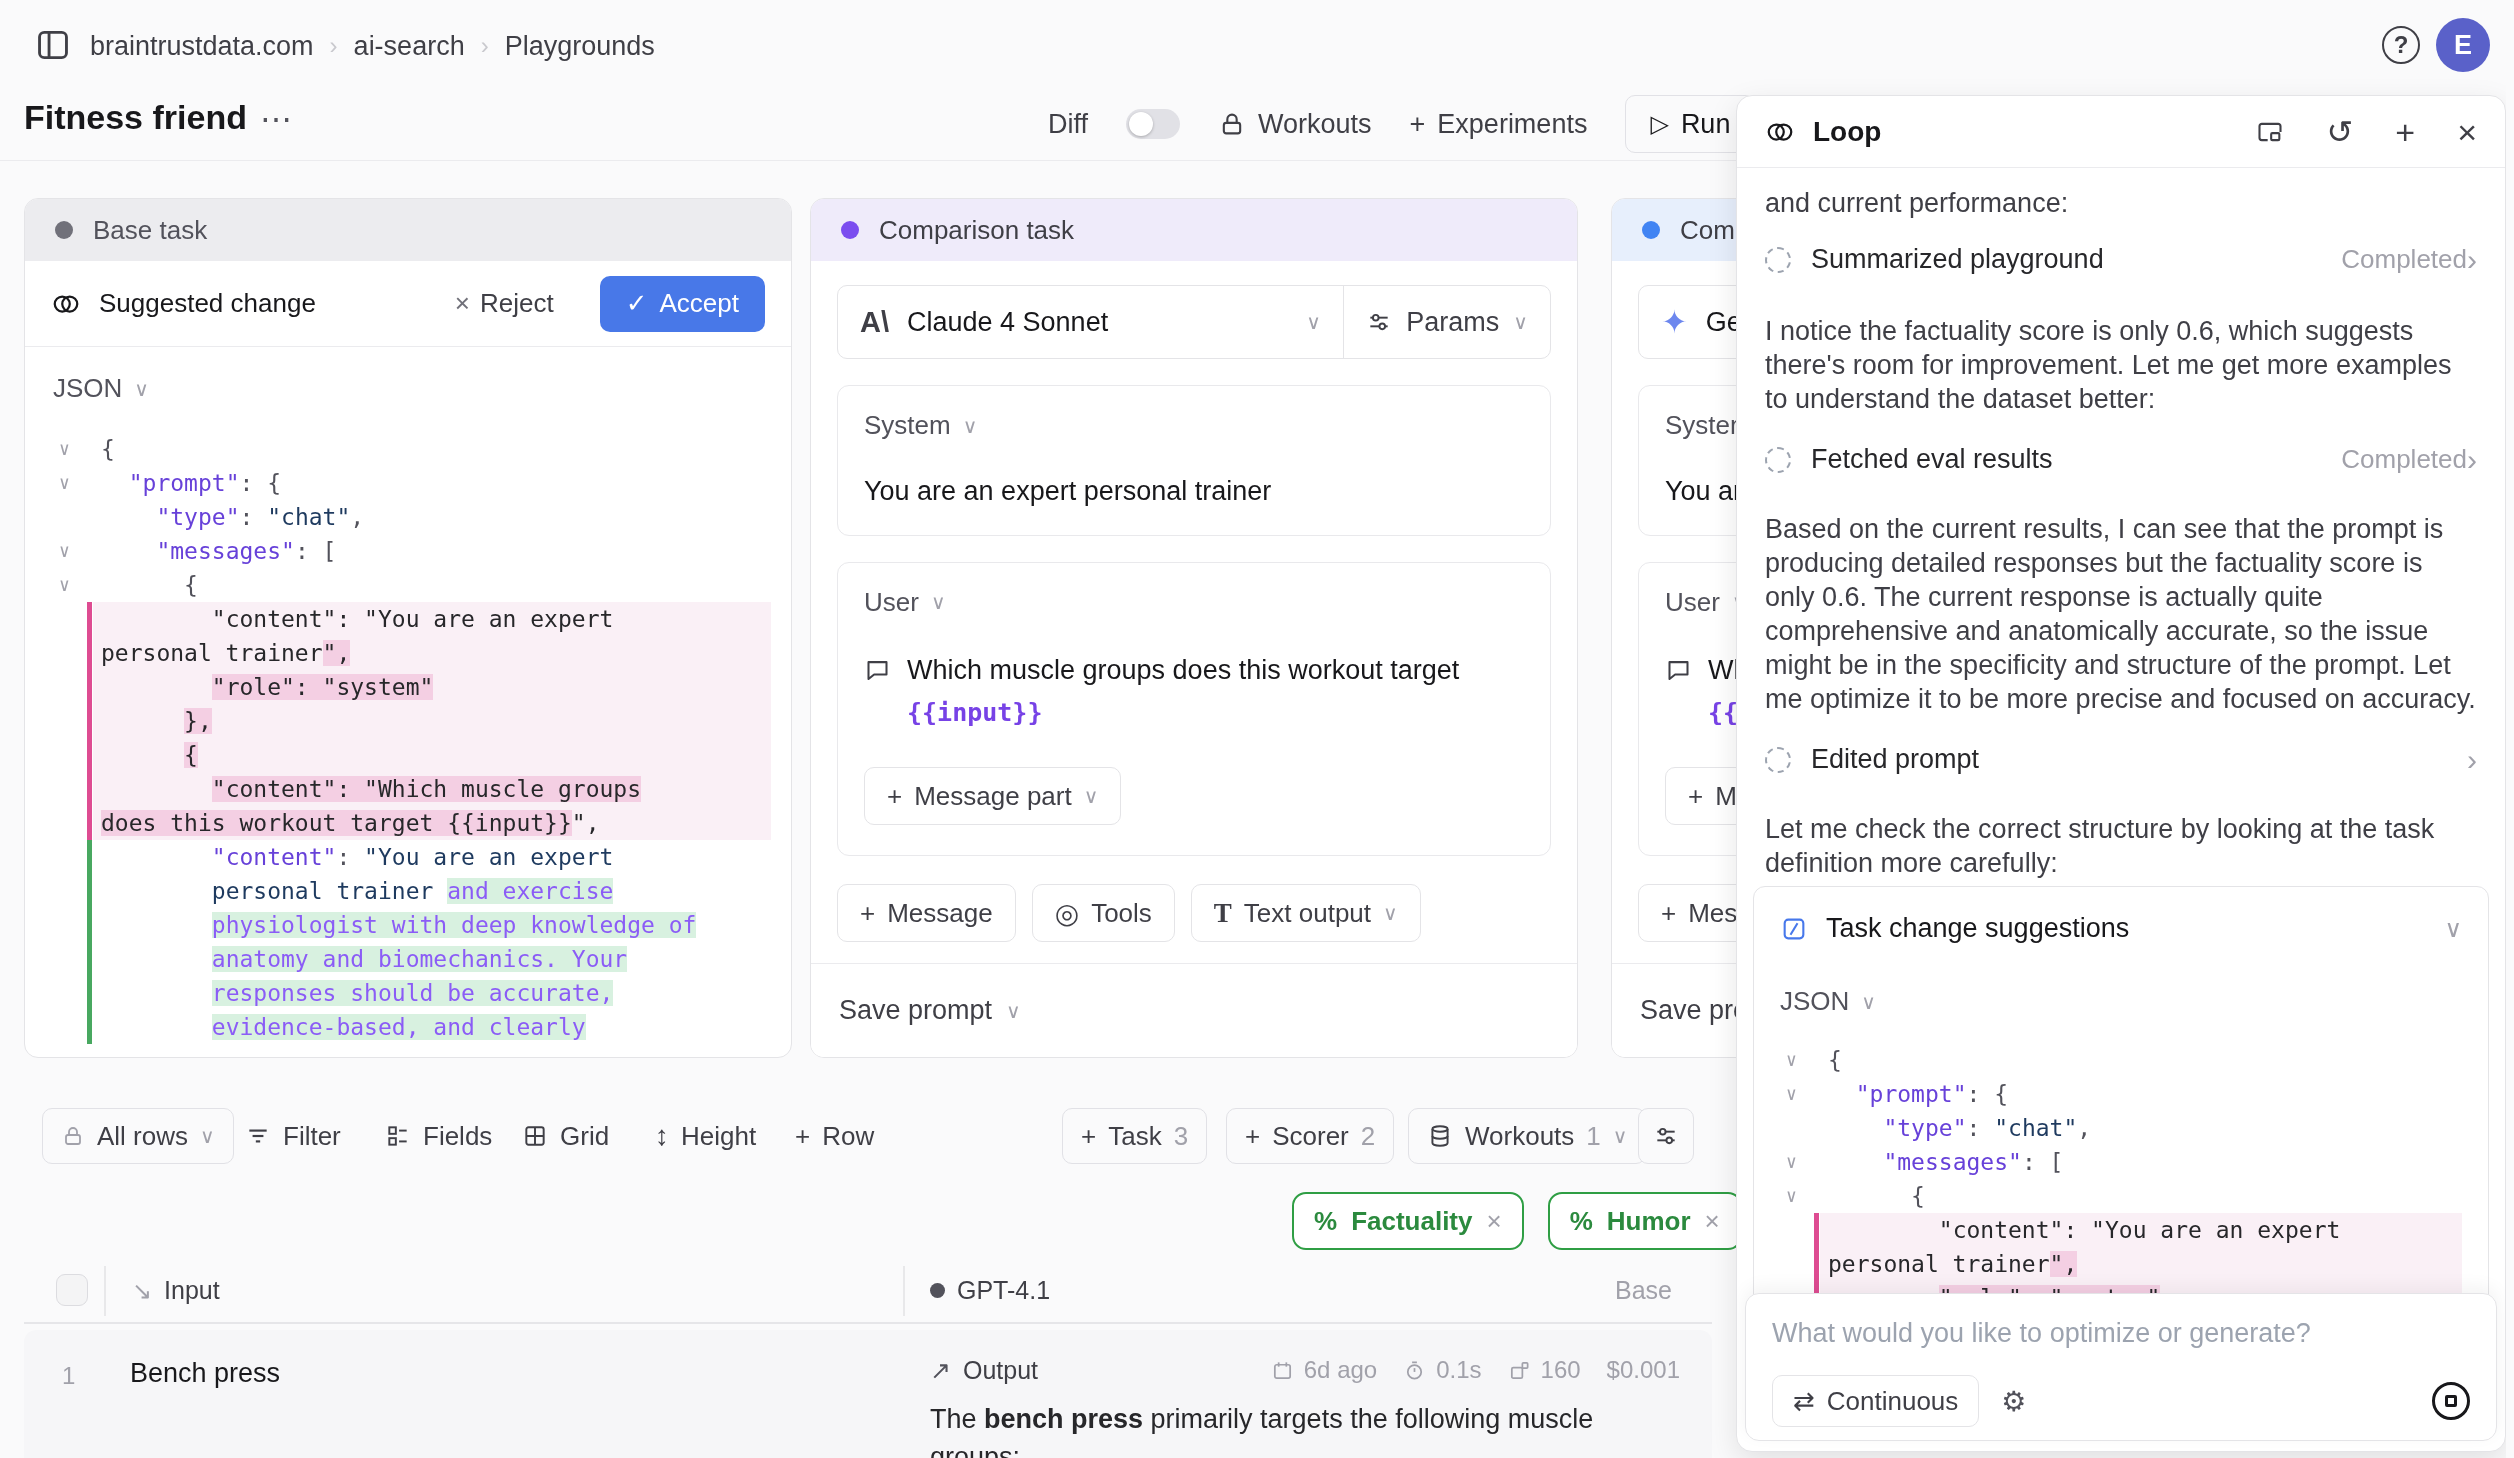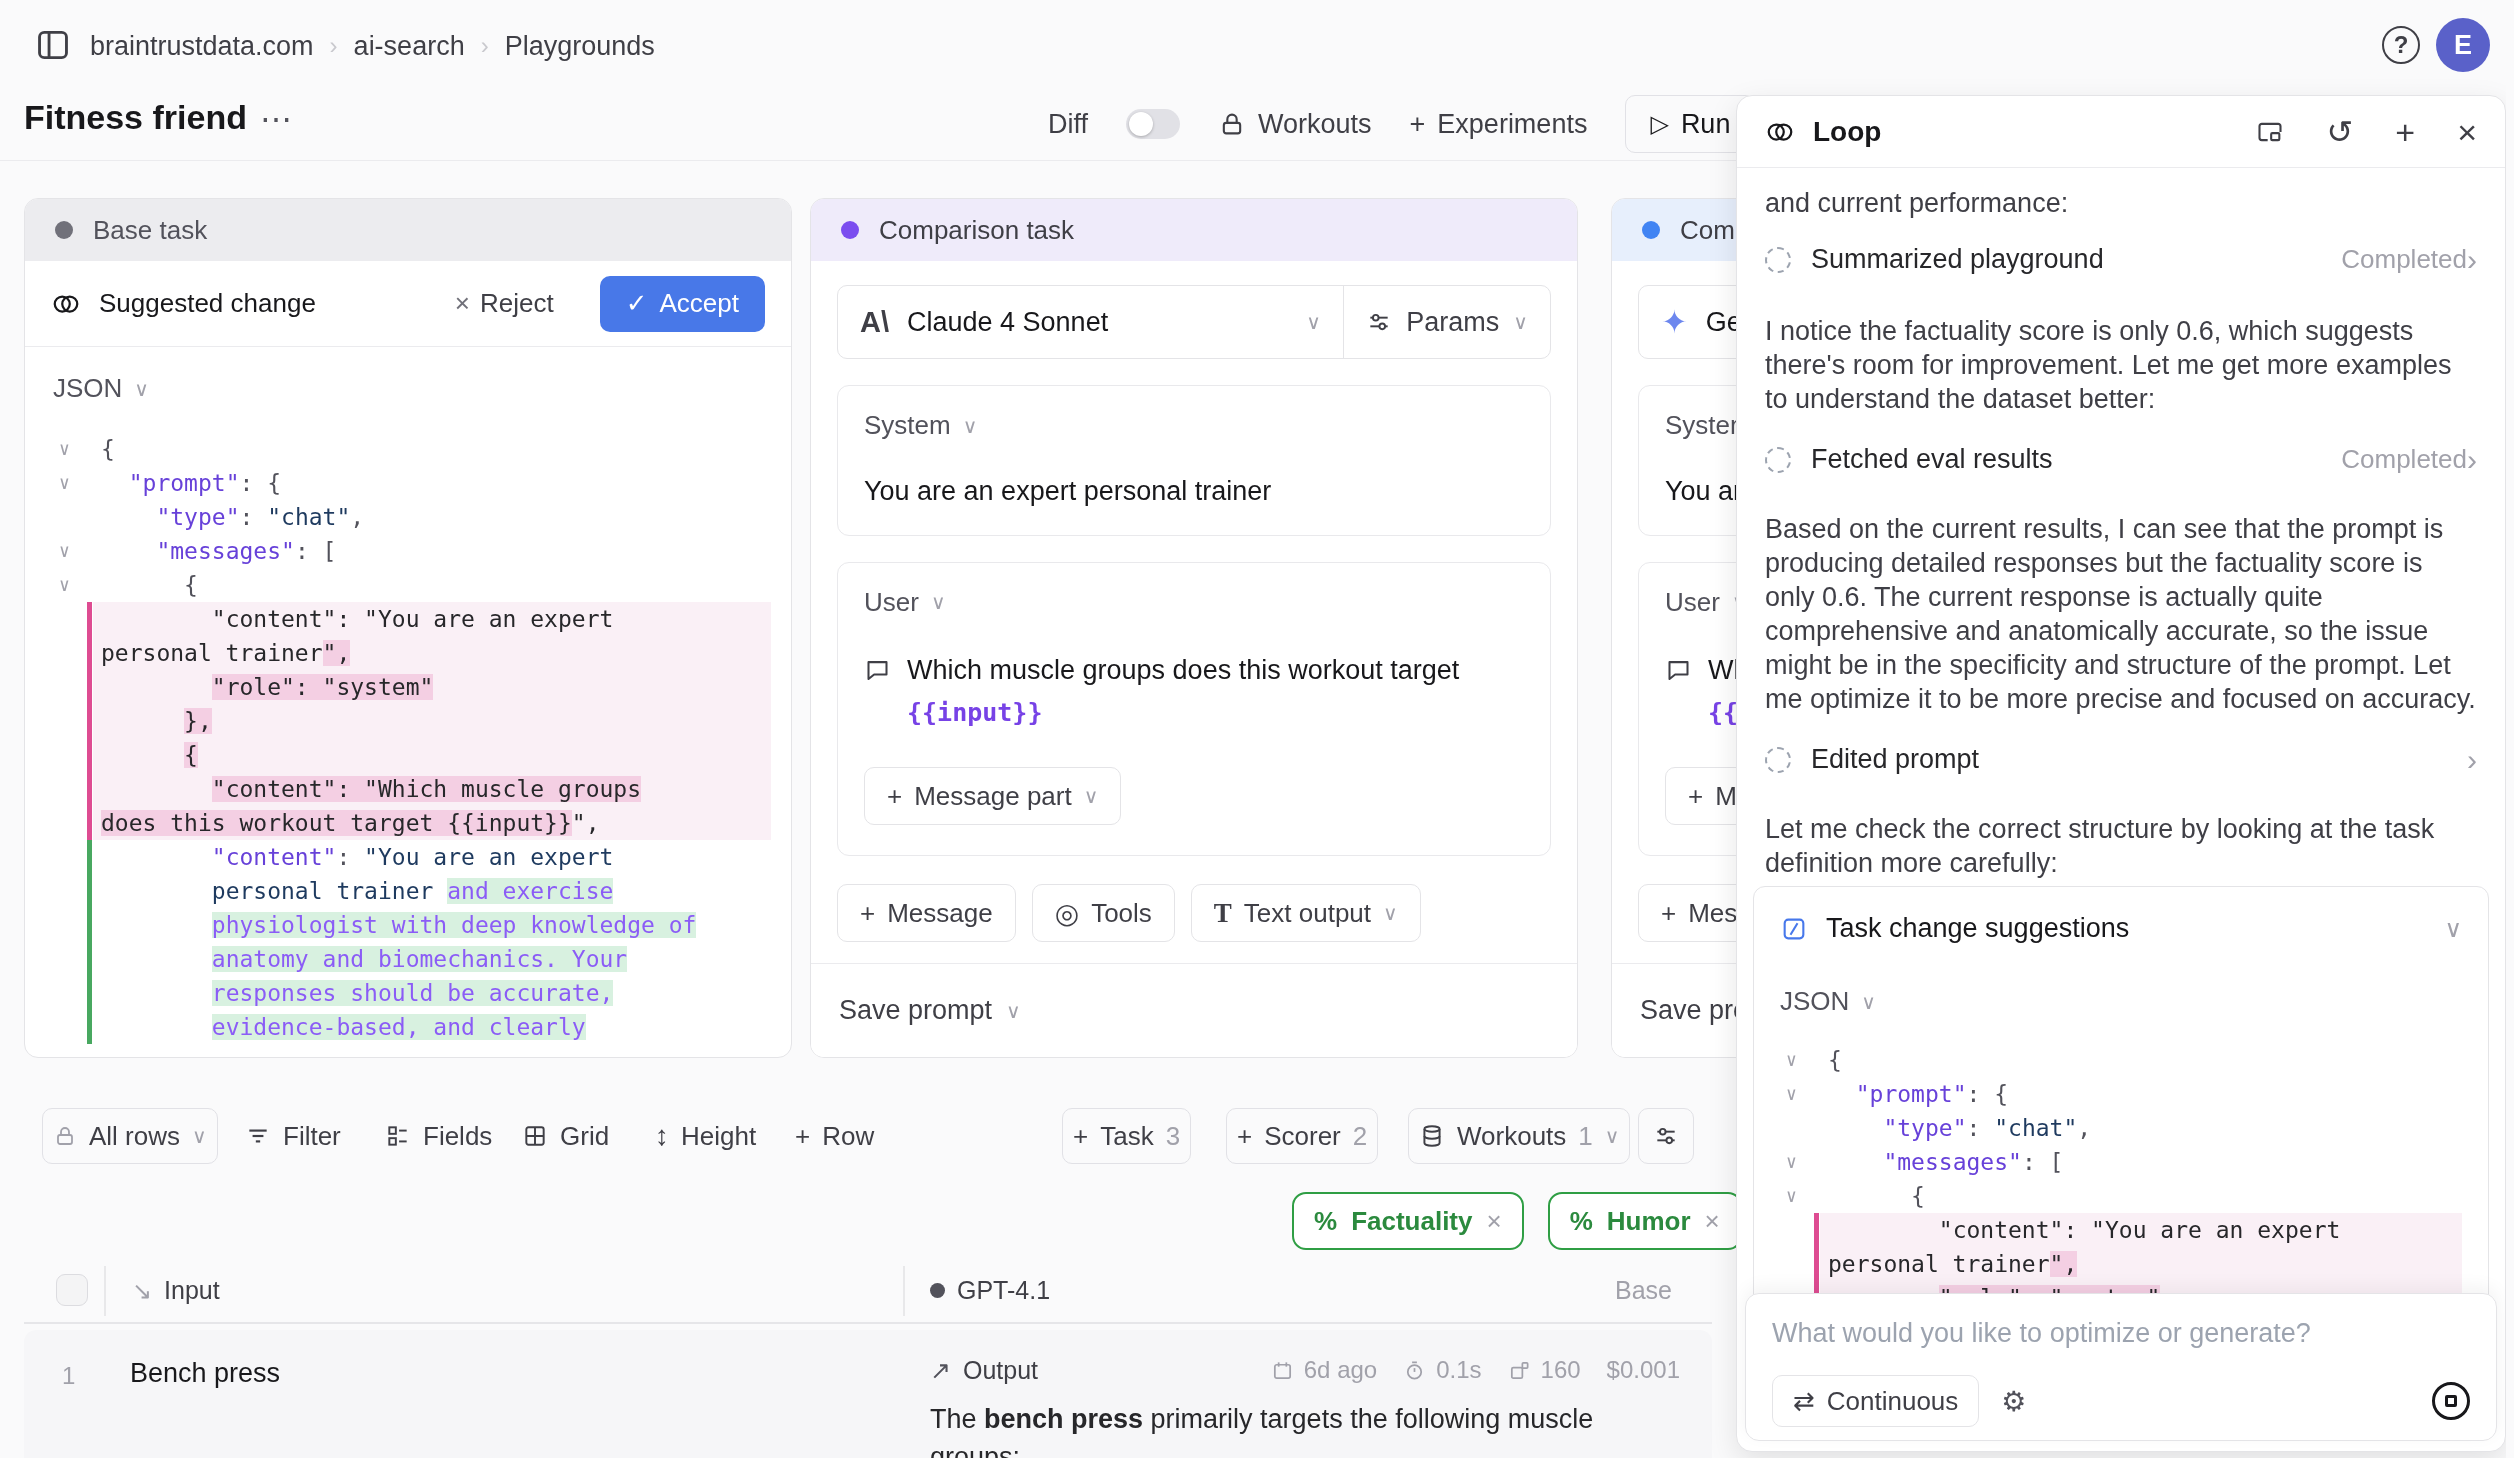--- a/index.html
+++ b/index.html
@@ -114,21 +114,21 @@
   #continuous-btn{display:inline-flex;align-items:center;gap:12px;border:1.5px solid #E4E4E7;
         border-radius:10px;height:52px;padding:0 20px;font-size:26px;font-weight:500;color:#3F3F46;}
   #gear-btn{font-size:28px;color:#52525B;}
   #stop-btn{margin-left:auto;width:38px;height:38px;border:3px solid #18181B;border-radius:50%;
         display:flex;align-items:center;justify-content:center;}
   #stop-btn .sq{width:12px;height:12px;border:3px solid #18181B;border-radius:2px;}
 
   
   .tb{position:absolute;top:1108px;height:56px;display:flex;align-items:center;gap:12px;
       font-size:26px;color:#3F3F46;}
-  .tb-border{border:1.5px solid #E1E1E6;border-radius:10px;height:56px;padding:0 10px;background:#FAFAFB;}
+  .tb-border{border:1.5px solid #E1E1E6;border-radius:10px;height:56px;padding:0 18px;background:#FAFAFB;}
   .count{color:#A1A1AA;}
   
   .badge{display:flex;align-items:center;gap:14px;height:58px;border:2px solid #2F9E44;
         border-radius:14px;padding:0 20px;background:#fff;font-size:26px;font-weight:600;color:#2B8A3E;}
   .badge .x{color:#A1A1AA;font-weight:400;font-size:26px;}
   .badge .pct{font-weight:700;}
 
   
   #thead-divider{left:24px;top:1322px;width:1688px;height:1.5px;background:#E6E6E9;}
   .vdiv{position:absolute;top:1266px;height:50px;width:1.5px;background:#E8E8EA;}

